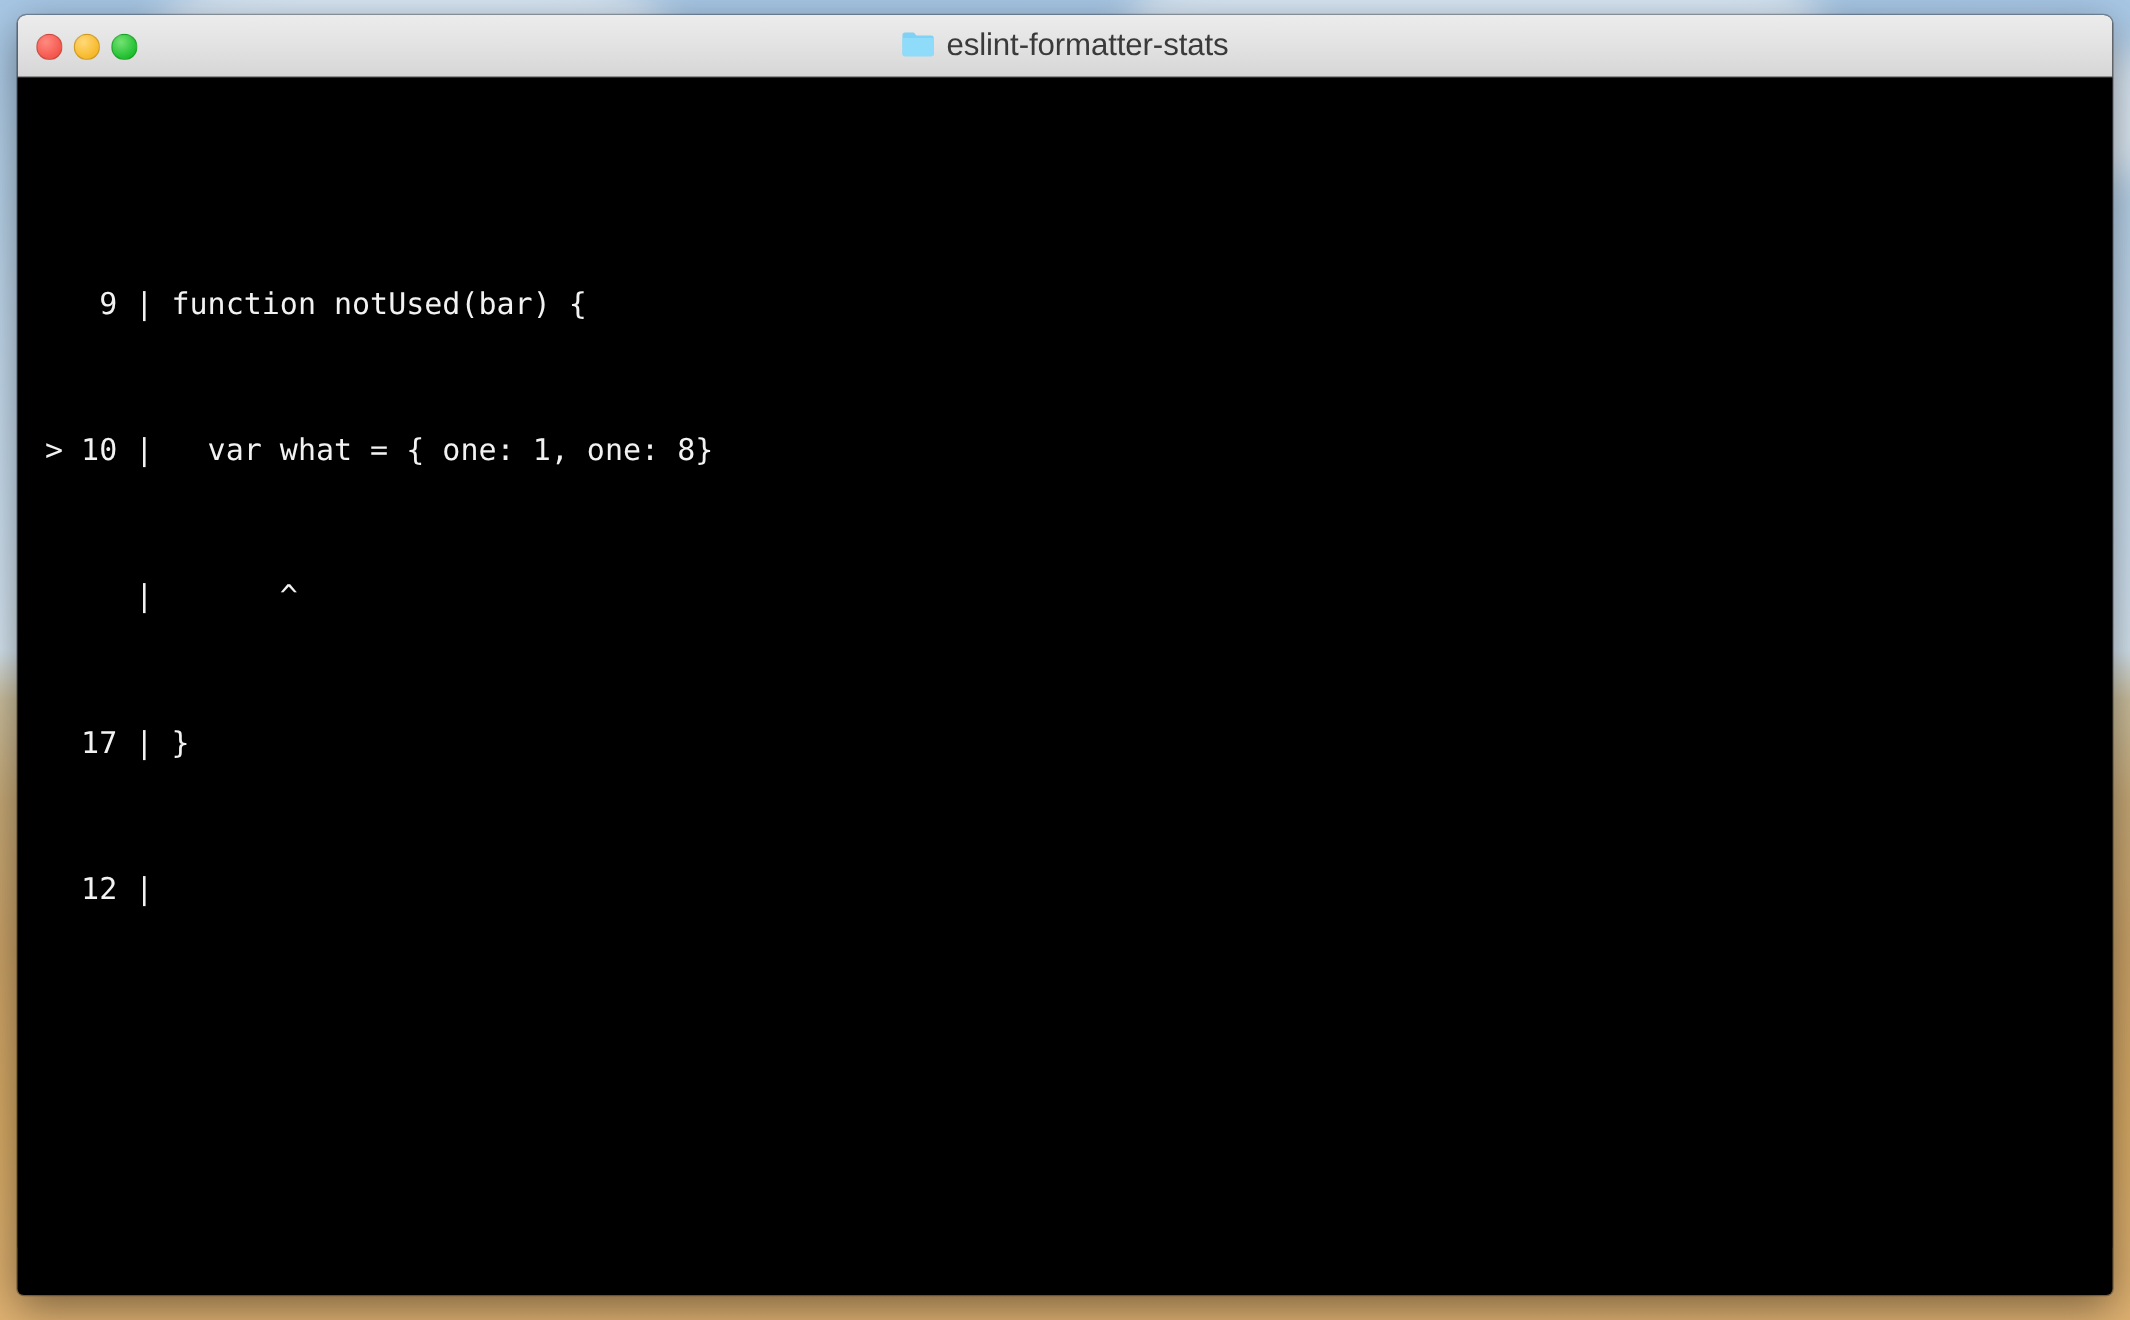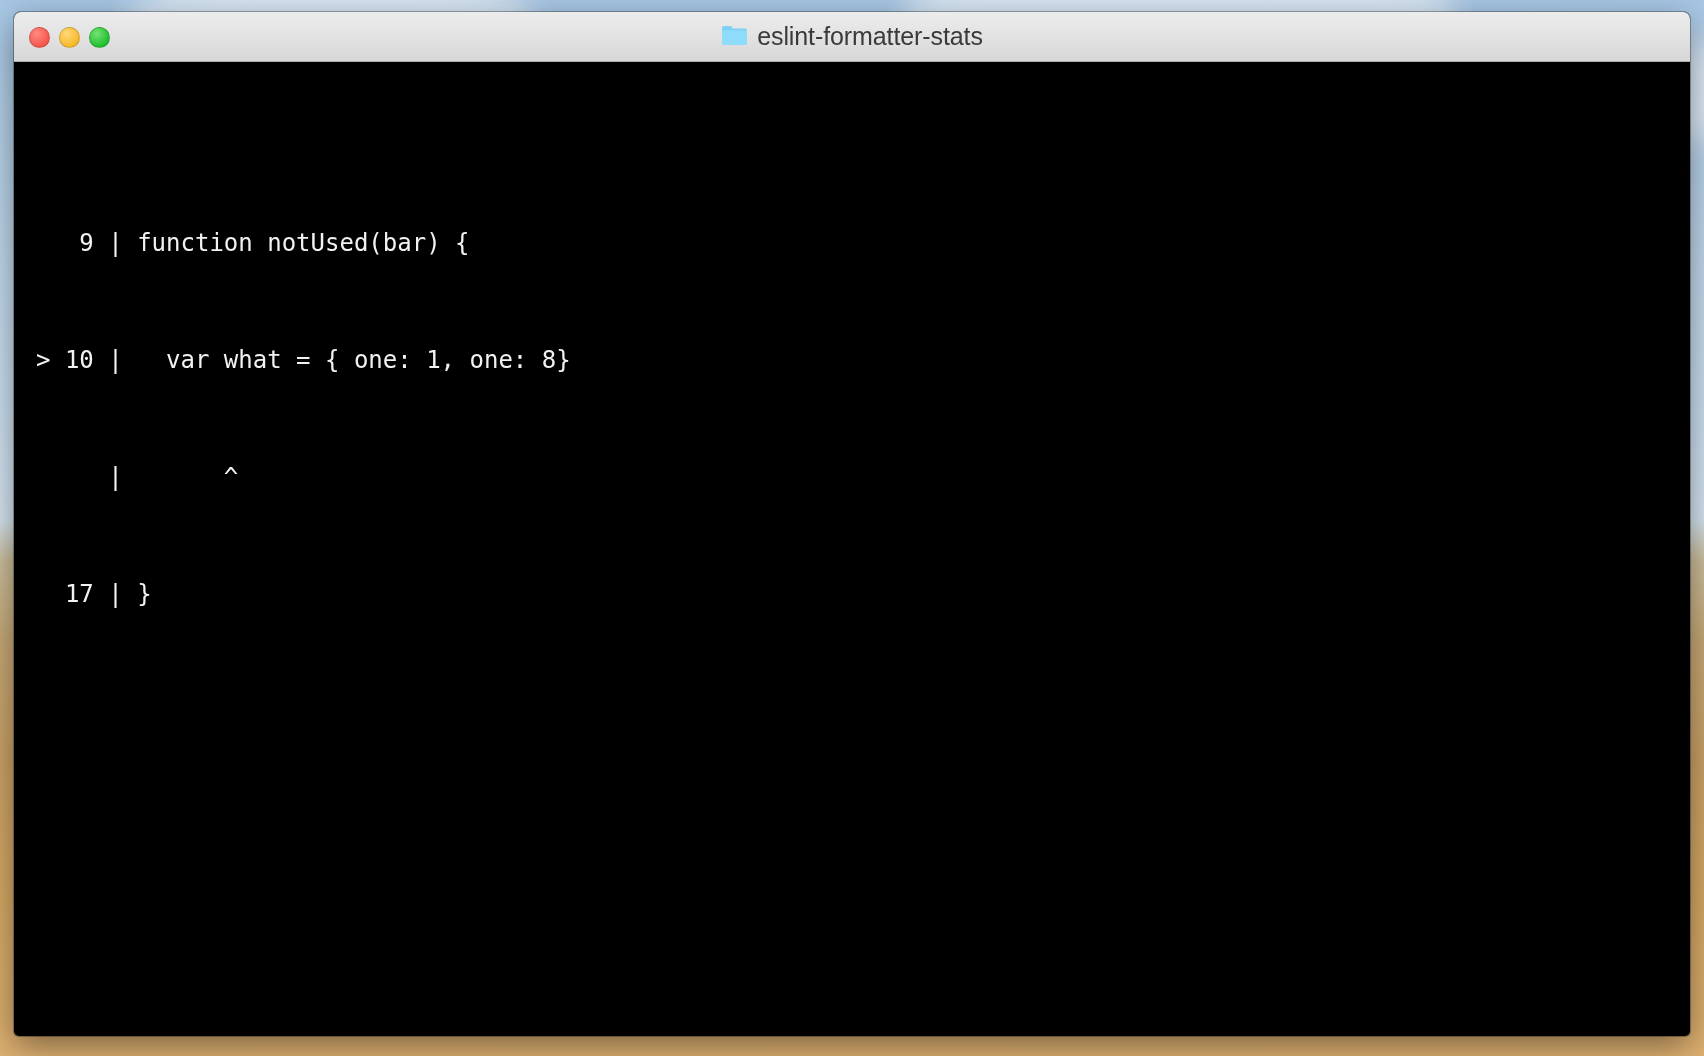--- a/index.html
+++ b/index.html
@@ -117,20 +117,21 @@
       </div>
     </div>
 
     <div class="term">
 
       
       <div class="line"><span class="c-white">   9 | </span><span class="c-white">function notUsed(bar) {</span></div>
       <div class="line"><span class="c-white">&gt; 10 | </span><span class="c-white">  var what = { one: 1, one: 8}</span></div>
       <div class="line"><span class="c-white">     | </span><span class="c-white">      ^</span></div>
       <div class="line"><span class="c-white">  17 | </span><span class="c-white">}</span></div>
+      <div class="line"><span class="c-white">  12 | </span><span class="c-white"></span></div>
 
       <div class="spacer"></div>
       <div class="spacer"></div>
       
 
       
       
 
       
       

